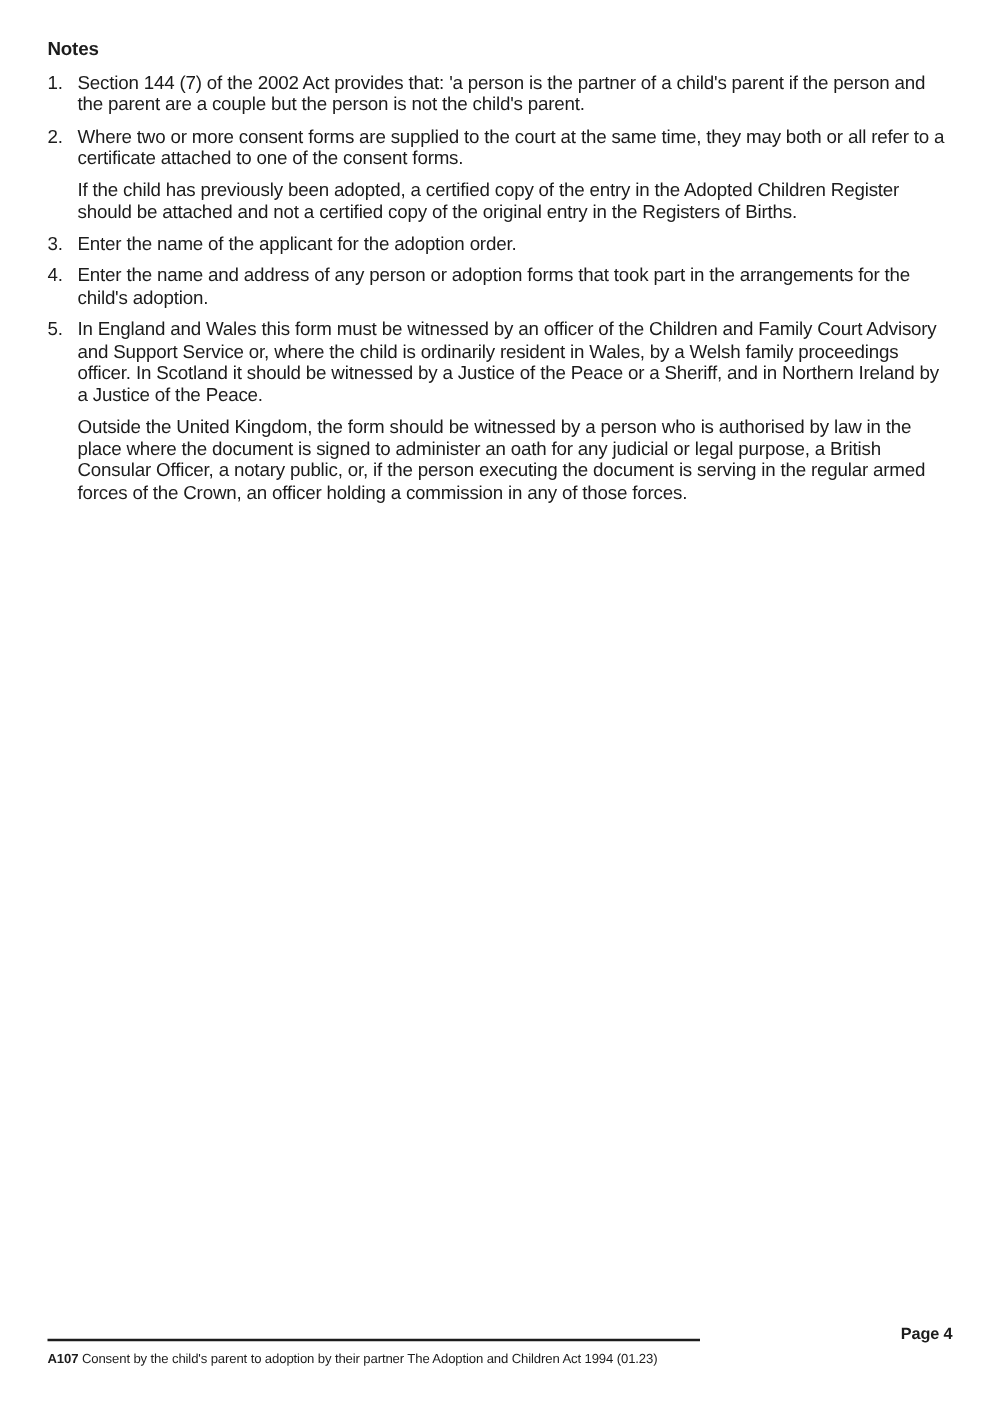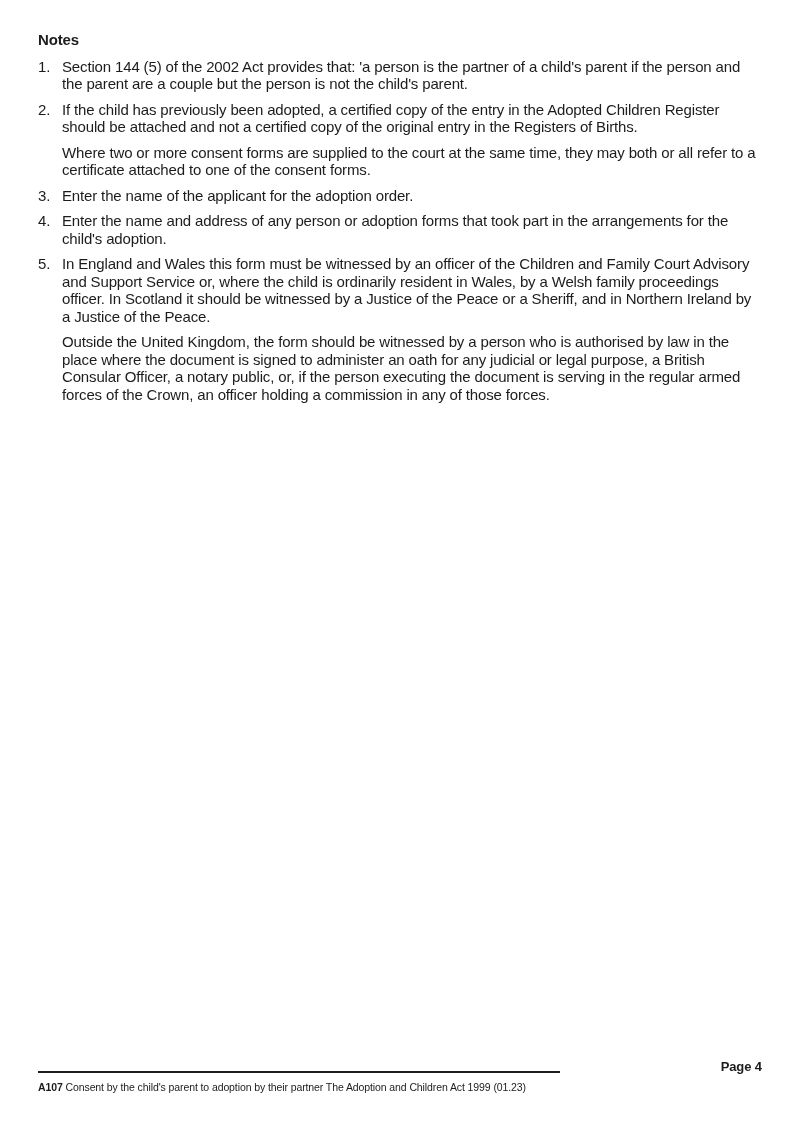--- a/index.html
+++ b/index.html
@@ -96,29 +96,29 @@
 <div class="page">
 
   <div class="content">
     <h1 class="doc-heading">Notes</h1>
 
     <ol class="notes-list">
 
       <li class="note-item">
         <span class="note-number">1.</span>
         <div class="note-body">
-          <p class="para">Section 144 (5) of the 2002 Act provides that: 'a person is the partner of a child's parent if the person and the parent are a couple but the person is not the child's parent.</p>
+          <p class="para">Section 144 (7) of the 2002 Act provides that: 'a person is the partner of a child's parent if the person and the parent are a couple but the person is not the child's parent.</p>
         </div>
       </li>
 
       <li class="note-item">
         <span class="note-number">2.</span>
         <div class="note-body">
+          <p class="para">Where two or more consent forms are supplied to the court at the same time, they may both or all refer to a certificate attached to one of the consent forms.</p>
           <p class="para">If the child has previously been adopted, a certified copy of the entry in the Adopted Children Register should be attached and not a certified copy of the original entry in the Registers of Births.</p>
-          <p class="para">Where two or more consent forms are supplied to the court at the same time, they may both or all refer to a certificate attached to one of the consent forms.</p>
         </div>
       </li>
 
       <li class="note-item">
         <span class="note-number">3.</span>
         <div class="note-body">
           <p class="para">Enter the name of the applicant for the adoption order.</p>
         </div>
       </li>
 
@@ -138,16 +138,16 @@
       </li>
 
     </ol>
   </div>
 
   <div class="footer">
     <div class="footer-top">
       <div class="footer-rule"></div>
       <div class="page-label">Page 4</div>
     </div>
-    <p class="footer-caption"><span class="b">A107</span><span> Consent by the child's parent to adoption by their partner The Adoption and Children Act 1999 (01.23)</span></p>
+    <p class="footer-caption"><span class="b">A107</span><span> Consent by the child's parent to adoption by their partner The Adoption and Children Act 1994 (01.23)</span></p>
   </div>
 
 </div>
 
 </body></html>

